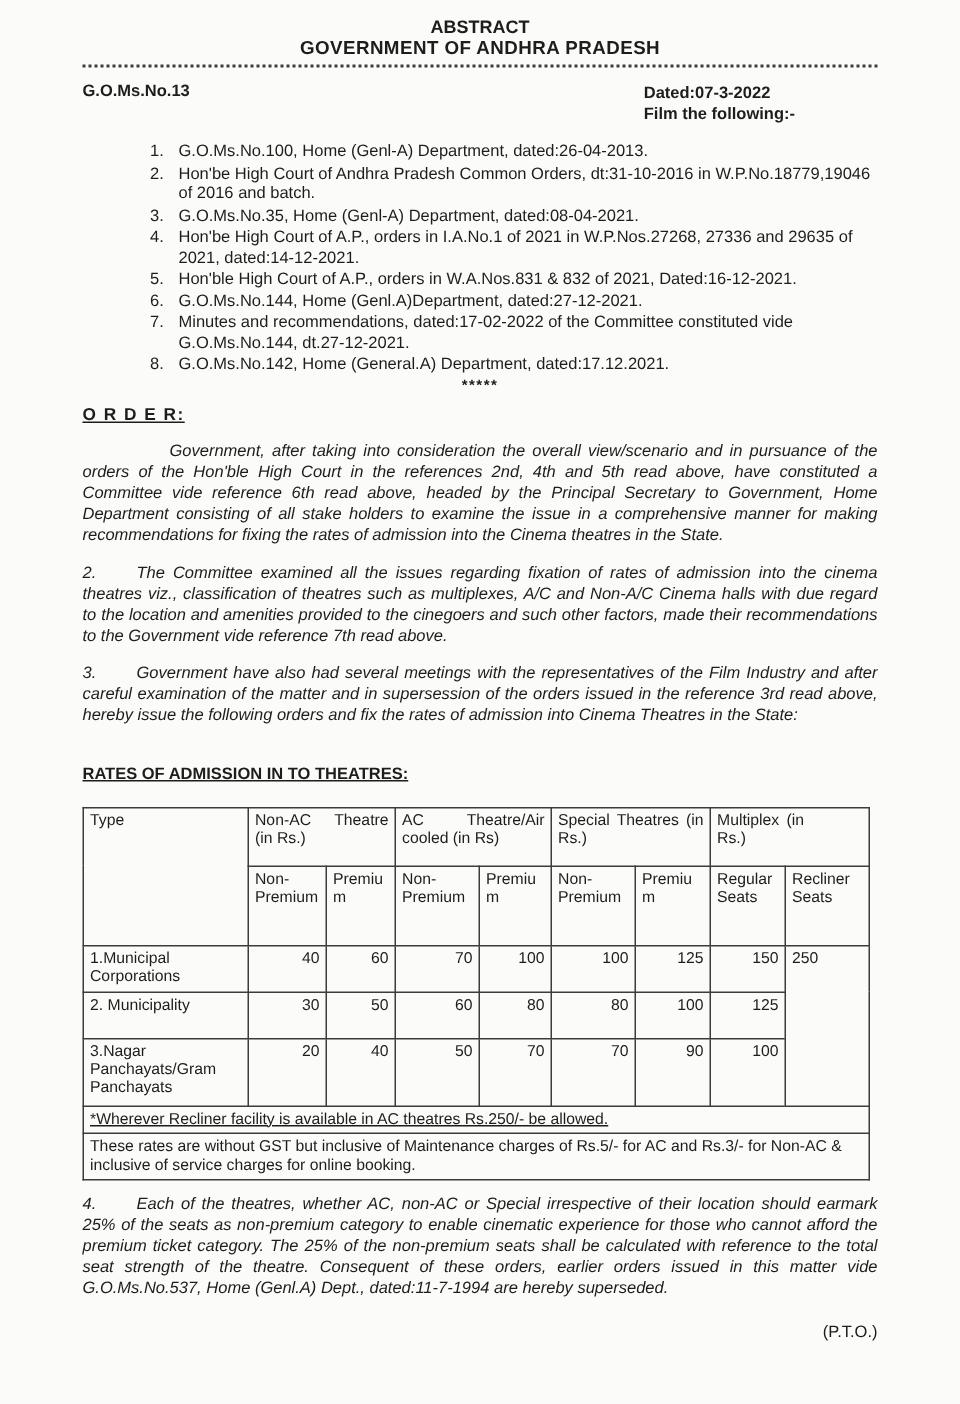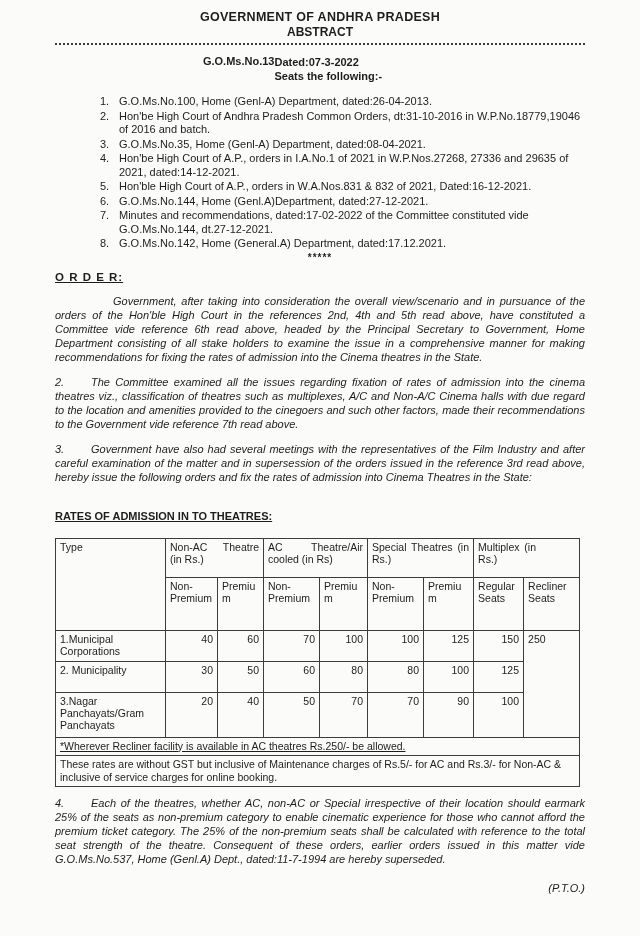--- a/index.html
+++ b/index.html
@@ -17,21 +17,21 @@
     overflow:hidden;
     box-sizing:border-box;
     padding:10px 55px 0 55px;
   }
   .center{text-align:center;}
   .doc-title{font-size:12.5px;font-weight:bold;letter-spacing:.3px;}
   .doc-subtitle{font-size:12px;font-weight:bold;margin-top:1px;}
   .preamble{font-size:11px;line-height:14px;text-align:justify;margin-top:12px;}
   .dotted-divider{border-top:2px dotted #3c3c3c;margin-top:4px;height:0;}
   .dept-heading{font-size:11.5px;font-weight:bold;margin-top:5px;}
-  .go-row{display:flex;justify-content:center;margin-top:10px;font-size:11px;}
+  .go-row{display:flex;justify-content:space-between;margin-top:10px;font-size:11px;}
   .go-number{font-weight:bold;}
   .dated-block{margin-right:55px;line-height:14px;font-weight:bold;}
   .refs{margin-top:12px;margin-left:45px;font-size:11px;line-height:13.5px;}
   .ref-item{display:flex;margin-bottom:1px;}
   .ref-num{width:16px;flex:0 0 16px;text-align:left;}
   .ref-text{flex:1;padding-left:3px;}
   .stars{font-size:10px;font-weight:bold;letter-spacing:1px;margin-top:1px;}
   .order-heading{font-size:11.5px;font-weight:bold;text-decoration:underline;margin-top:8px;letter-spacing:1px;}
   .para{font-size:11px;line-height:14px;text-align:justify;margin-top:11px;font-style:italic;}
   .para.first{text-indent:58px;}
@@ -61,37 +61,37 @@
   th.type-h{vertical-align:middle;text-align:left;}
   th.sub-h{text-align:left;height:48px;}
   td.num{text-align:right;padding-right:10px;vertical-align:middle;}
   td.row-label{text-align:left;vertical-align:middle;line-height:12px;}
   tr.r1 td{height:26px;}
   tr.r2 td{height:26px;}
   tr.r3 td{height:40px;}
   td.rec-shared{text-align:left;vertical-align:middle;}
   td.note{padding:2px 5px;line-height:13px;}
   td.note.u{text-decoration:underline;}
-  .pto{font-size:11px;font-style:italic;text-align:right;margin-top:16px;}
+  .pto{font-size:11px;text-align:right;margin-top:16px;}
 </style>
 </head>
 <body>
 
 <div class="page">
 
+  <div class="center doc-subtitle">ABSTRACT</div>
   <div class="center doc-title">GOVERNMENT OF ANDHRA PRADESH</div>
-  <div class="center doc-subtitle">ABSTRACT</div>
 
   <div class="dotted-divider"></div>
 
   <div class="go-row">
     <span class="go-number">G.O.Ms.No.13</span>
     <div class="dated-block">
       <div>Dated:07-3-2022</div>
-      <div>Seats the following:-</div>
+      <div>Film the following:-</div>
     </div>
   </div>
 
   <div class="refs">
     <div class="ref-item">
       <span class="ref-num">1.</span>
       <span class="ref-text">G.O.Ms.No.100, Home (Genl-A) Department, dated:26-04-2013.</span>
     </div>
     <div class="ref-item">
       <span class="ref-num">2.</span>

